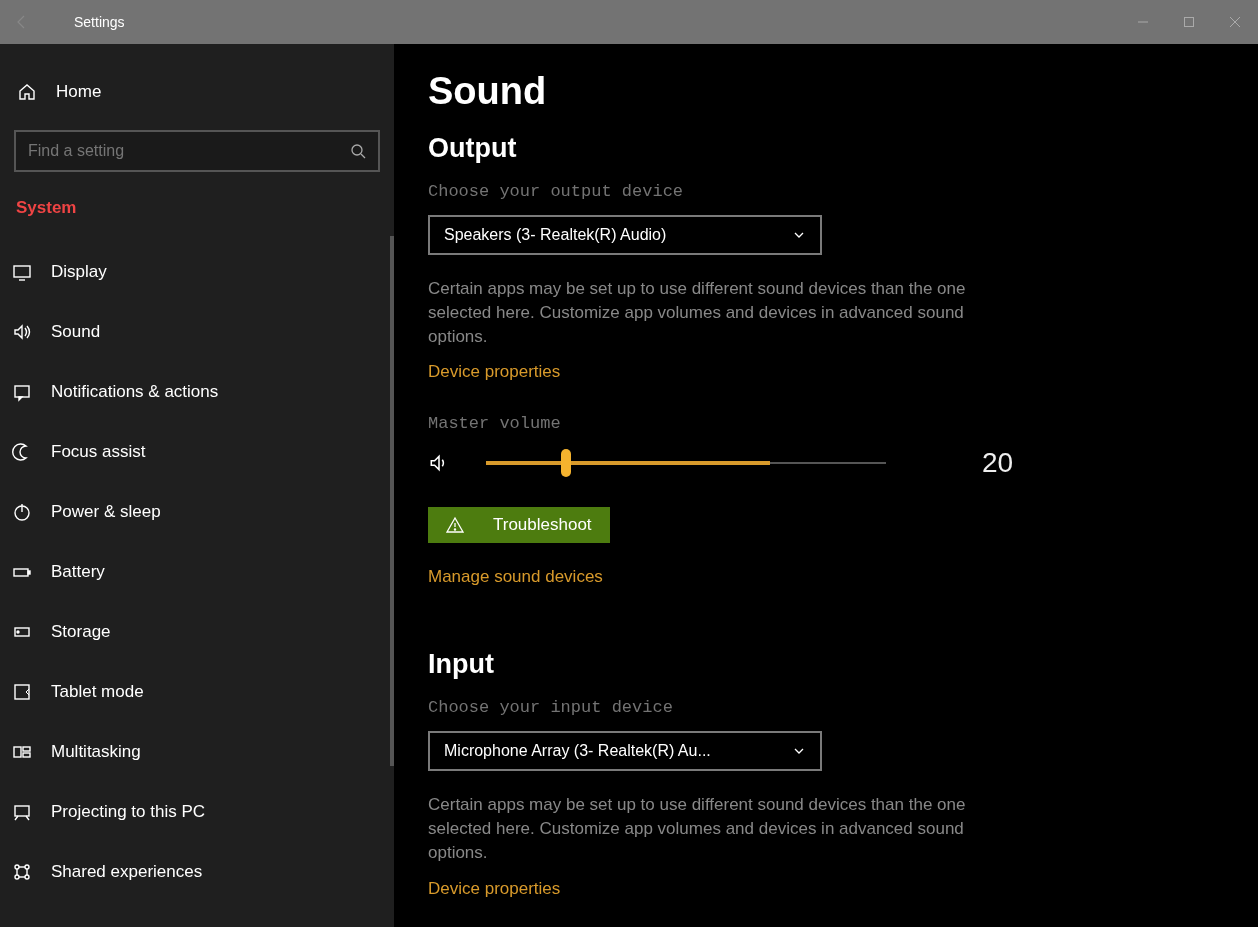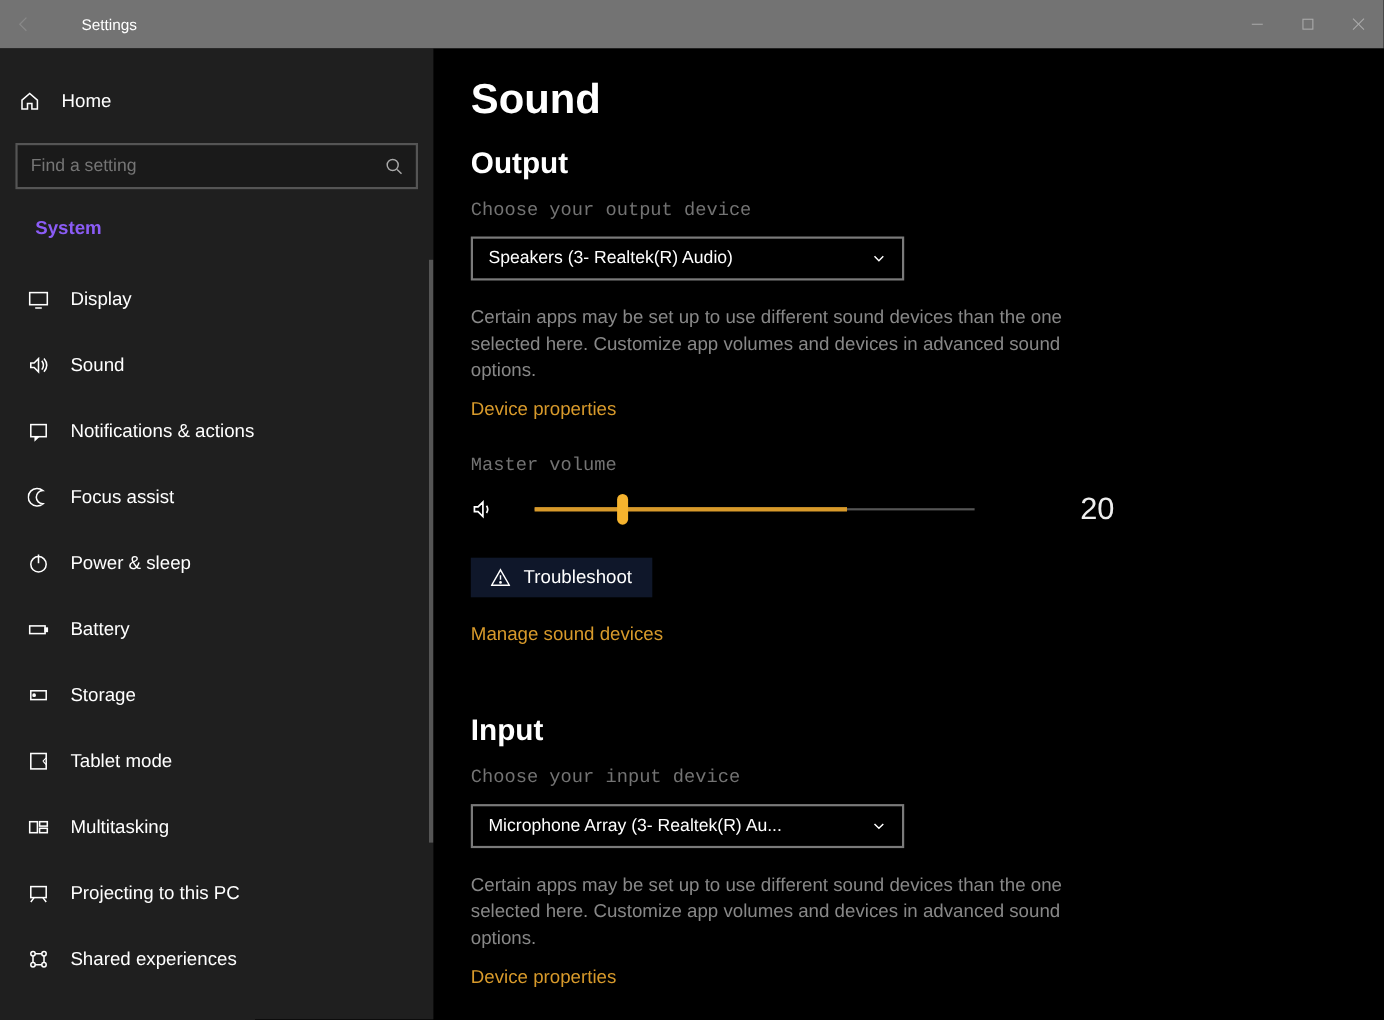--- a/index.html
+++ b/index.html
@@ -73,38 +73,38 @@
     flex:1;
     background:transparent;
     border:none;
     outline:none;
     color:#aaa;
     font-size:16px;
     font-family:inherit;
   }
   .search .sicon { color:#aaa; }
   .category-hdr {
-    padding: 8px 16px 18px 32px;
+    padding: 8px 16px 18px 16px;
     font-size:17px;
     font-weight:600;
-    color:#8b5cf6;
+    color:#ef4444;
   }
   .nav-scroll {
     flex:1;
     overflow:hidden;
     position:relative;
   }
   .nav {
     padding-top: 6px;
   }
   .nav-item {
     display:flex;
     align-items:center;
     height:60px;
-    padding: 0 24px;
+    padding: 0 11px;
     font-size:17px;
     color:#fff;
     cursor:pointer;
   }
   .nav-item .ico { width:22px; display:inline-flex; justify-content:center; color:#fff; }
   .nav-item .lbl { margin-left:18px; }
   .scrollbar {
     position:absolute;
     right:0;
     top:0;
@@ -199,22 +199,22 @@
     transform:translateX(-50%);
   }
   .vol-val {
     font-size:28px;
     color:#eee;
     margin-left: 60px;
   }
   .btn {
     display:inline-flex;
     align-items:center;
-    gap:12px;
-    background:#0f172a;
+    gap:29px;
+    background:#4d7c0f;
     border:none;
     color:#fff;
     font-size:17px;
     font-family:inherit;
     padding: 8px 18px;
     margin-bottom: 24px;
     cursor:pointer;
   }
   svg { display:block; }
 </style>

